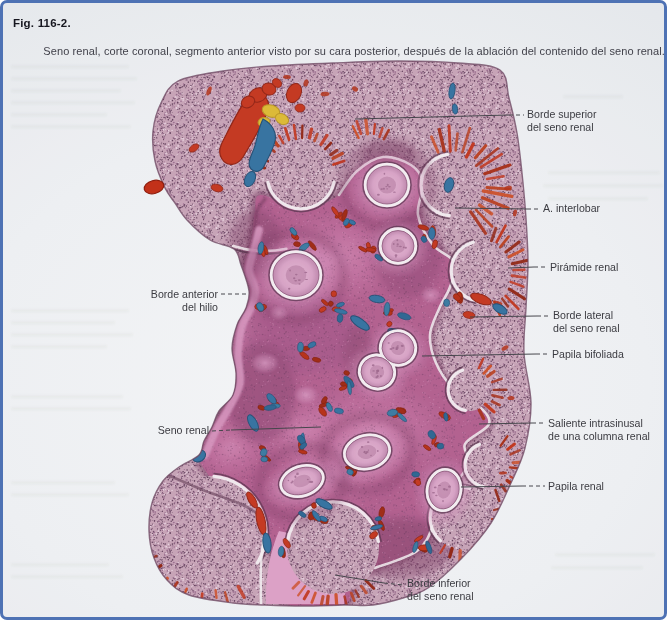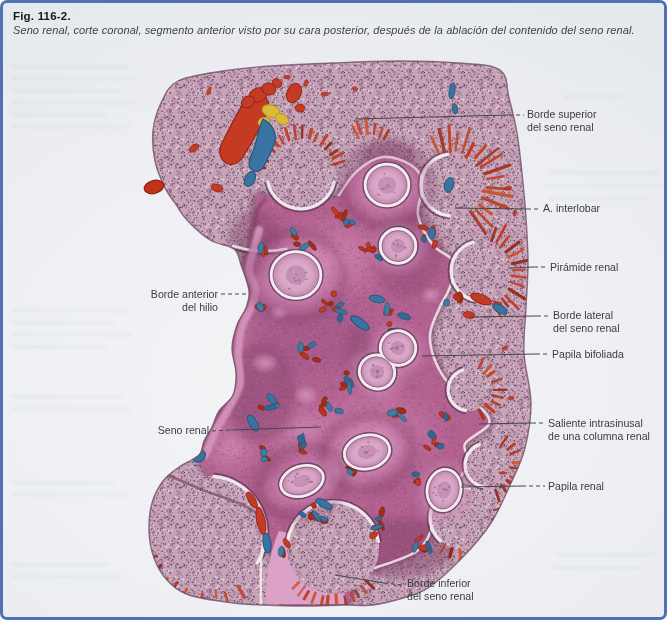--- a/index.html
+++ b/index.html
@@ -4,24 +4,24 @@
 <style>
   html,body{margin:0;padding:0;background:#ffffff;}
   .page{
     position:relative; width:667px; height:620px; box-sizing:border-box;
     border:3px solid #4e72b4; border-radius:7px; overflow:hidden;
     background:
       radial-gradient(ellipse 620px 480px at 46% 62%, #f4f5f7 0%, #eef0f3 55%, #e4e7ec 100%);
     font-family:"Liberation Sans", sans-serif;
   }
   .art{position:absolute; left:0; top:0; filter:blur(0.35px);}
-  .figheader{position:absolute; left:10px; top:7px; width:652px; z-index:4;}
+  .figheader{position:absolute; left:10px; top:14px; width:652px; z-index:4;}
   .fignum{font-size:11.5px; font-weight:bold; color:#16161f; letter-spacing:.2px;}
-  .figcaption{font-size:11px; font-style:italic; color:#41414a; margin-top:2px;
-              letter-spacing:.1px;}
+  .figcaption{font-size:11px; color:#41414a; margin-top:16px;
+              letter-spacing:.1px;text-align:right;}
   .lbl{fill:#3b3b41; font-size:10.6px; font-family:"Liberation Sans", sans-serif;}
 </style>
 </head>
 <body>
 
 <div class="page">
   <div class="figheader">
     <div class="fignum">Fig. 116-2.</div>
     <div class="figcaption">Seno renal, corte coronal, segmento anterior visto por su cara posterior, después de la ablación del contenido del seno renal.</div>
   </div>

